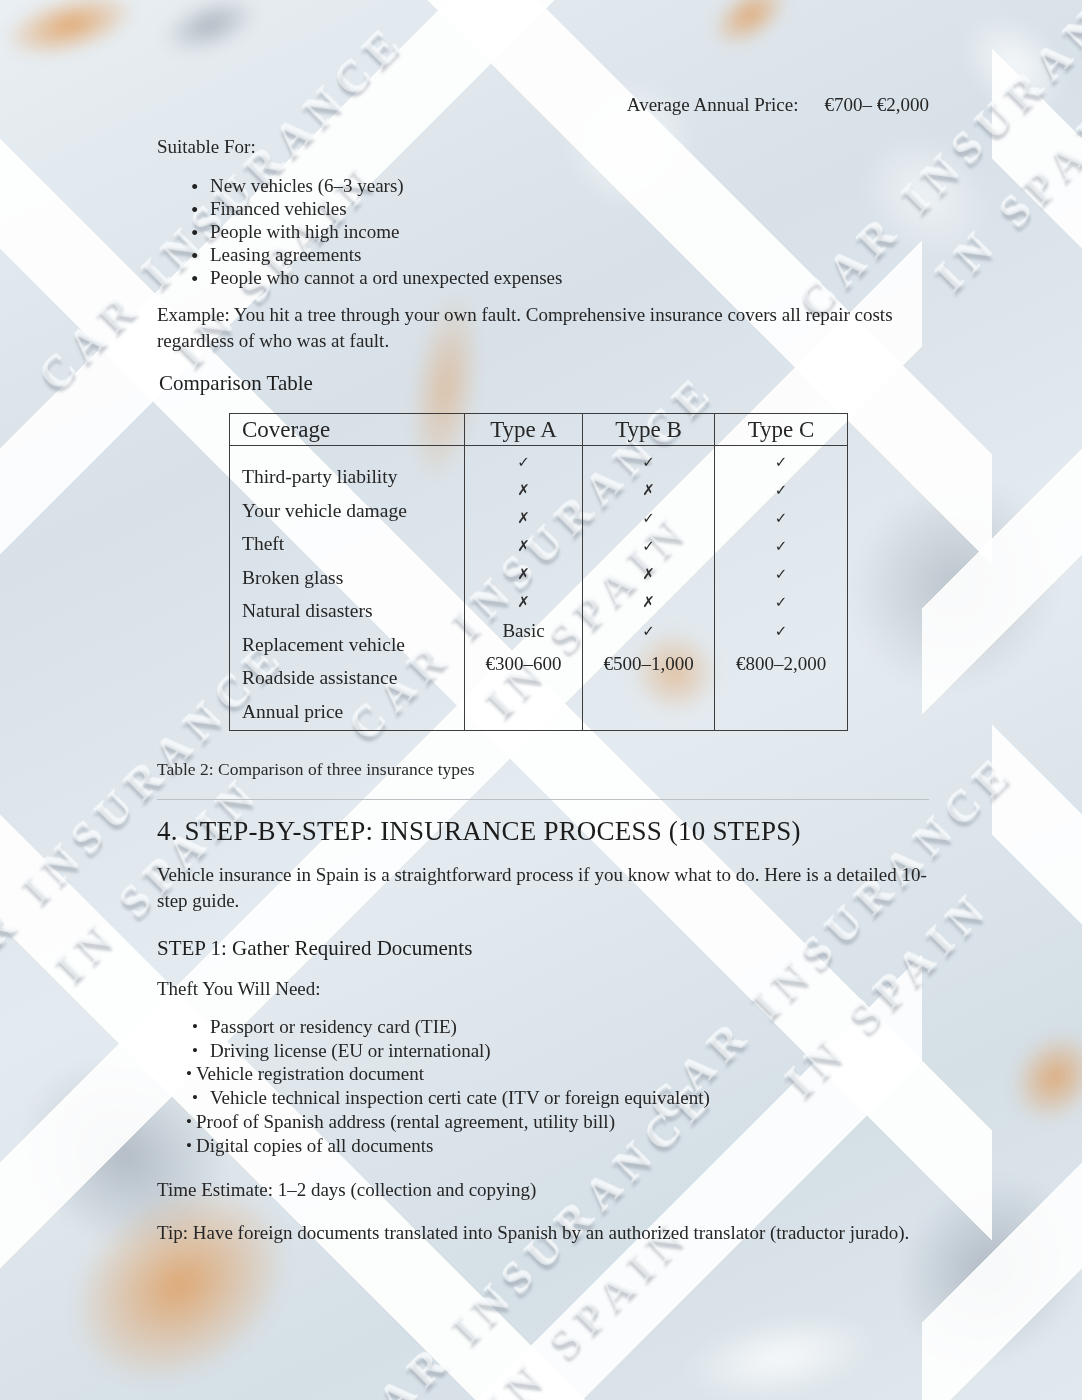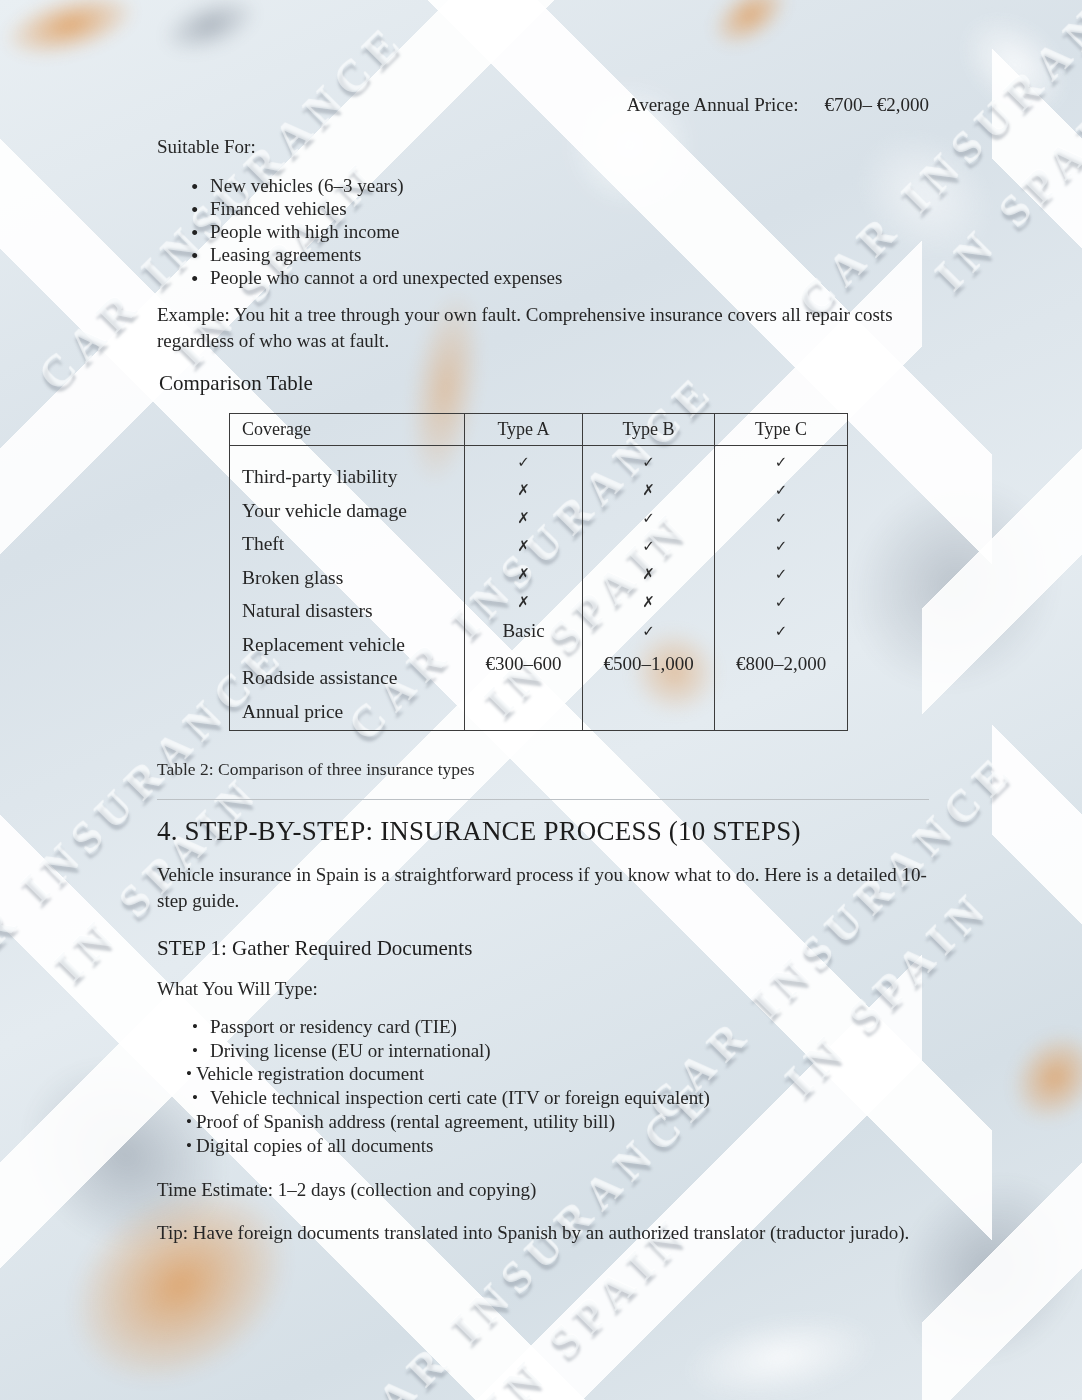--- a/index.html
+++ b/index.html
@@ -77,21 +77,21 @@
   
   .cmp-table{
     border-collapse:collapse;margin:16px 0 0 72px;
     width:618px;table-layout:fixed;
   }
   .cmp-table col.c0{width:235px;}
   .cmp-table col.c1{width:118px;}
   .cmp-table col.c2{width:132px;}
   .cmp-table col.c3{width:133px;}
   .cmp-table th,.cmp-table td{border:1.5px solid #3c3c3c;padding:0;vertical-align:top;}
-  .cmp-table th{font-weight:400;font-size:18px;height:31px;line-height:31px;text-align:center;}
+  .cmp-table th{font-weight:400;font-size:23px;height:31px;line-height:31px;text-align:center;}
   .cmp-table th.first{text-align:left;padding-left:12px;}
   td.labels{padding:14px 0 0 12px;height:270px;}
   td.labels .lbl{font-size:19.5px;line-height:33.5px;white-space:nowrap;}
   td.typecol{text-align:center;padding-top:2px;}
   .sym{height:28px;line-height:28px;font-size:15px;font-family:"DejaVu Sans",sans-serif;color:#2c2c2c;}
   .r7{height:30px;line-height:30px;font-size:19px;}
   .r8{height:36px;line-height:36px;font-size:19px;}
   td.typecol .r7.symval,td.typecol .sym{font-family:"DejaVu Sans",sans-serif;}
   td.typecol .r7.symval{font-size:15px;}
   .caption{font-size:17.5px;line-height:24px;margin-top:26px;color:#2b2b2b;}
@@ -242,21 +242,21 @@
   <p class="caption">Table 2: Comparison of three insurance types</p>
 
   <hr class="rule">
 
   <h2 class="h-section">4. STEP-BY-STEP: INSURANCE PROCESS (10 STEPS)</h2>
 
   <p class="body-text sec-intro">Vehicle insurance in Spain is a straightforward process if you know what to do. Here is a detailed 10-step guide.</p>
 
   <h3 class="h-step">STEP 1: Gather Required Documents</h3>
 
-  <p class="body-text need-label">What You Will Type:</p>
+  <p class="body-text need-label">Theft You Will Need:</p>
 
   <ul class="docs-list">
     <li class="loose">Passport or residency card (TIE)</li>
     <li class="loose">Driving license (EU or international)</li>
     <li class="tight">Vehicle registration document</li>
     <li class="loose">Vehicle technical inspection certi cate (ITV or foreign equivalent)</li>
     <li class="tight">Proof of Spanish address (rental agreement, utility bill)</li>
     <li class="tight">Digital copies of all documents</li>
   </ul>
 

